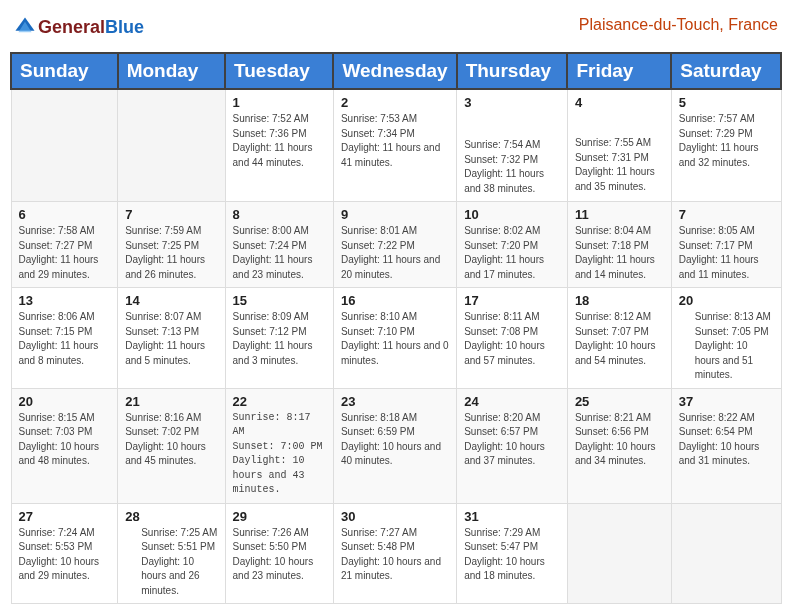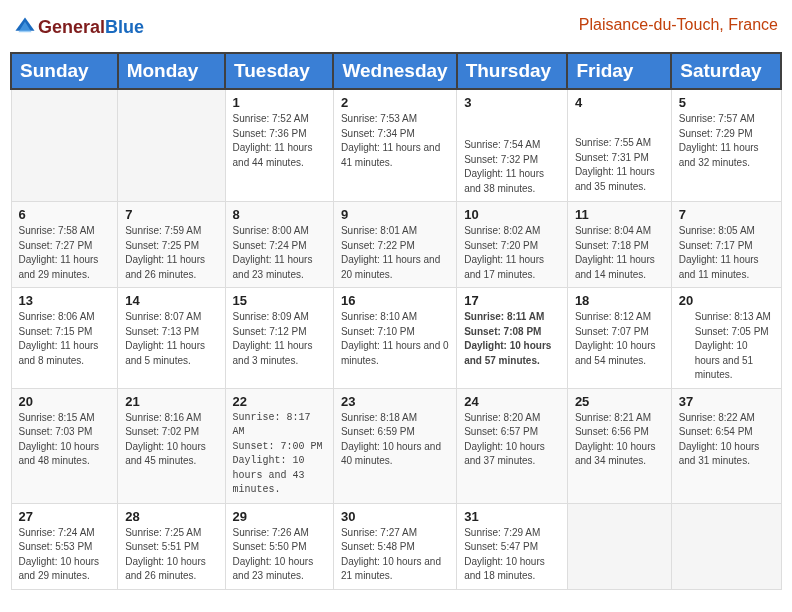--- a/index.html
+++ b/index.html
@@ -225,21 +225,21 @@
 Daylight: 11 hours and 3 minutes.</div>
         </td>
         <td>
           <span class="day-number">16</span>
           <div class="day-info" style="white-space: pre-line;">Sunrise: 8:10 AM
 Sunset: 7:10 PM
 Daylight: 11 hours and 0 minutes.</div>
         </td>
         <td>
           <span class="day-number">17</span>
-          <div class="day-info" style="white-space: pre-line; font-weight: bold;">Sunrise: 8:11 AM
+          <div class="day-info" style="white-space: pre-line;">Sunrise: 8:11 AM
 Sunset: 7:08 PM
 Daylight: 10 hours and 57 minutes.</div>
         </td>
         <td>
           <span class="day-number">18</span>
           <div class="day-info" style="white-space: pre-line;">Sunrise: 8:12 AM
 Sunset: 7:07 PM
 Daylight: 10 hours and 54 minutes.</div>
         </td>
         <td>
@@ -295,21 +295,21 @@
       </tr>
       <tr>
         <td>
           <span class="day-number">27</span>
           <div class="day-info" style="white-space: pre-line;">Sunrise: 7:24 AM
 Sunset: 5:53 PM
 Daylight: 10 hours and 29 minutes.</div>
         </td>
         <td>
           <span class="day-number">28</span>
-          <div class="day-info" style="white-space: pre-line;">Sunrise: 7:25 AM
+          <div class="day-info" style="white-space: pre-line; margin-left: 16px;">Sunrise: 7:25 AM
 Sunset: 5:51 PM
 Daylight: 10 hours and 26 minutes.</div>
         </td>
         <td>
           <span class="day-number">29</span>
           <div class="day-info" style="white-space: pre-line;">Sunrise: 7:26 AM
 Sunset: 5:50 PM
 Daylight: 10 hours and 23 minutes.</div>
         </td>
         <td>

